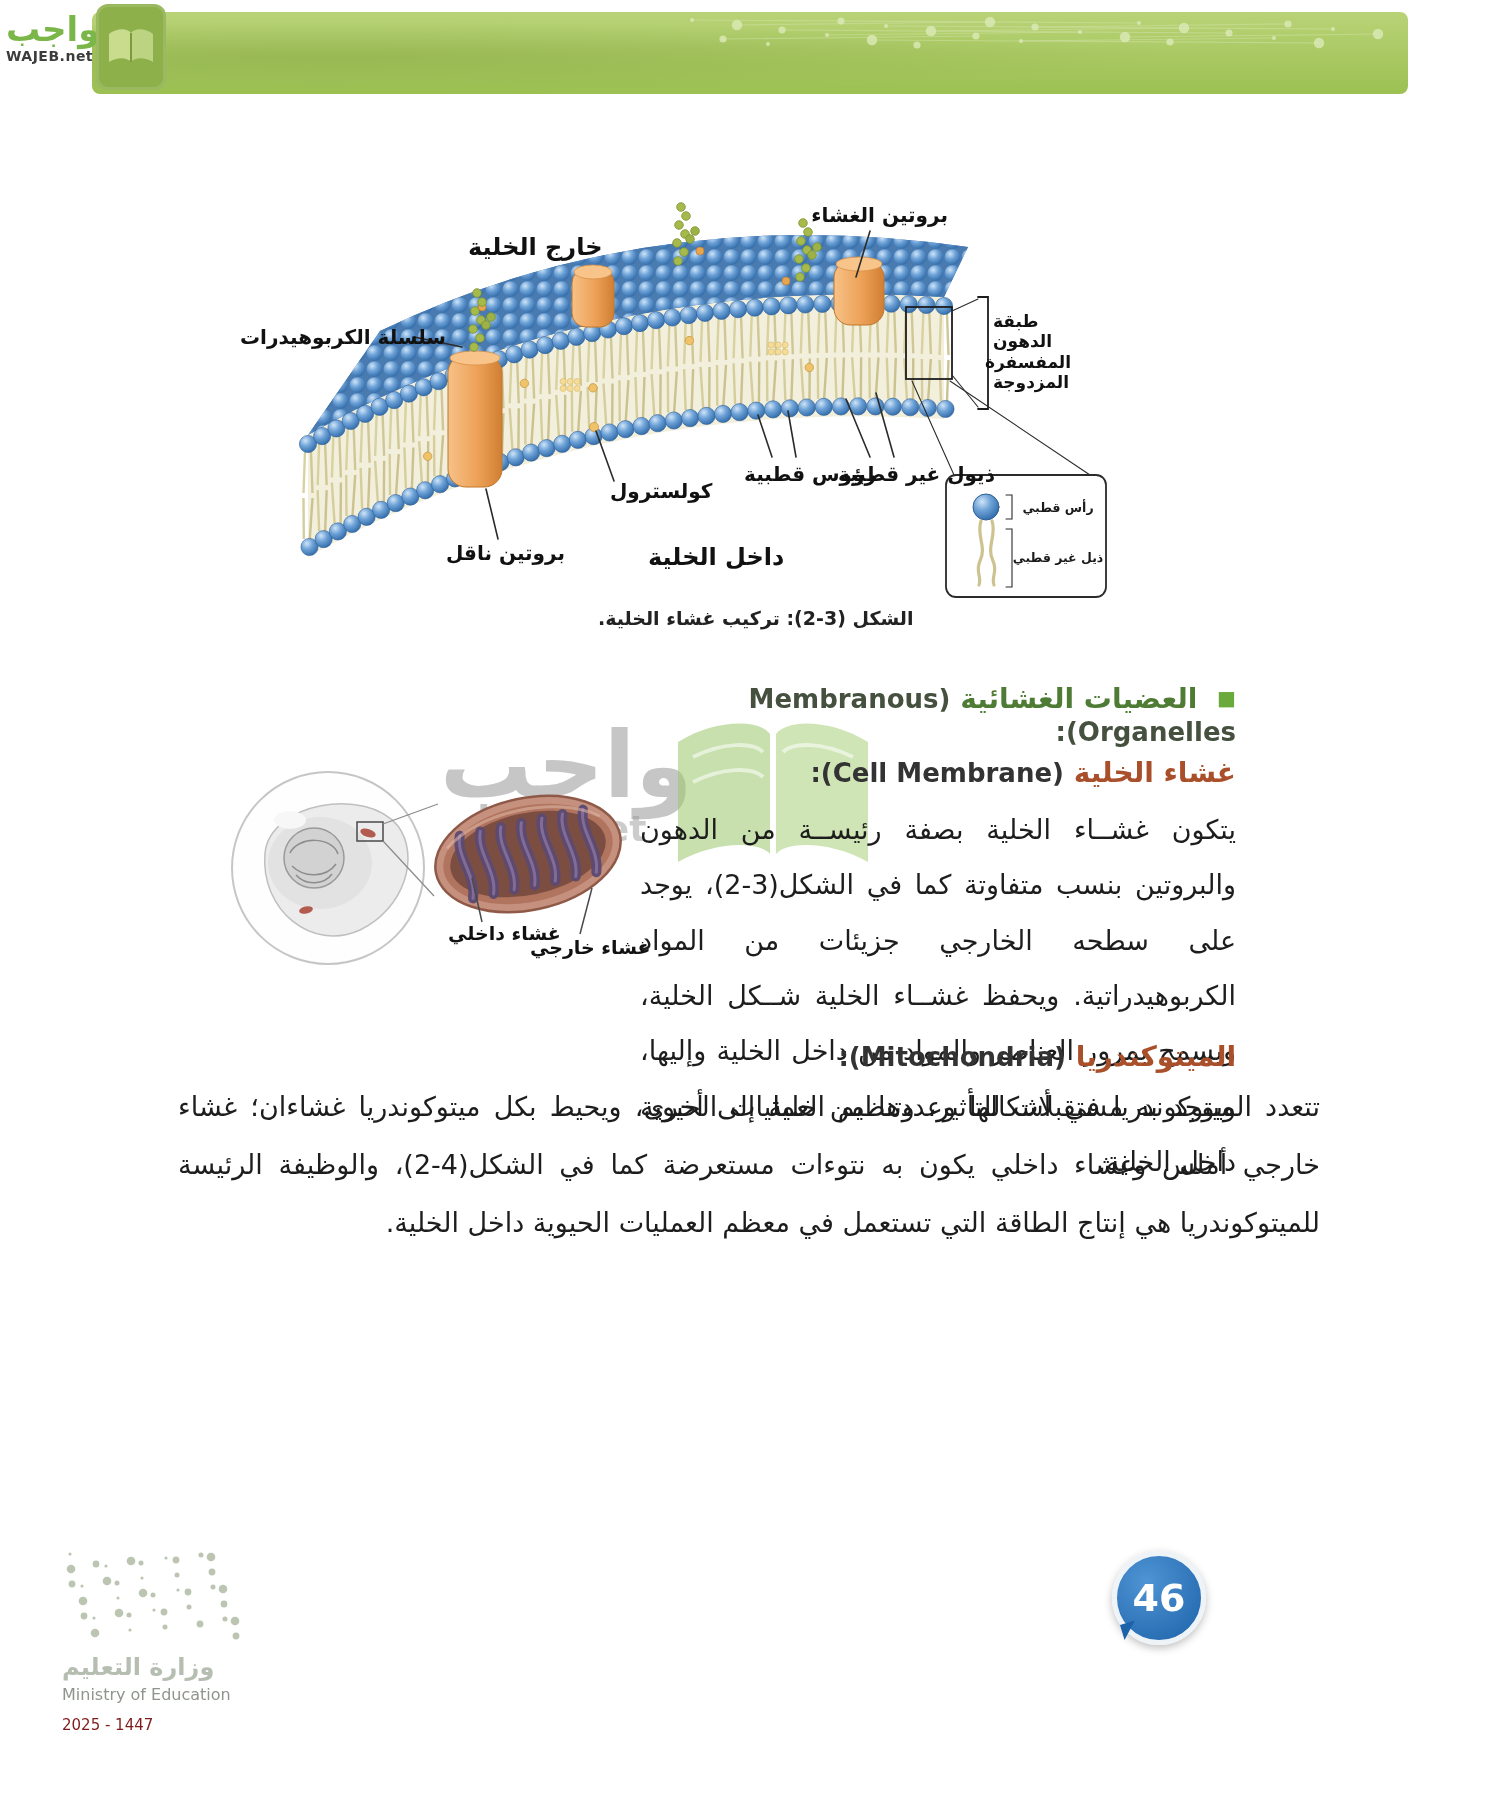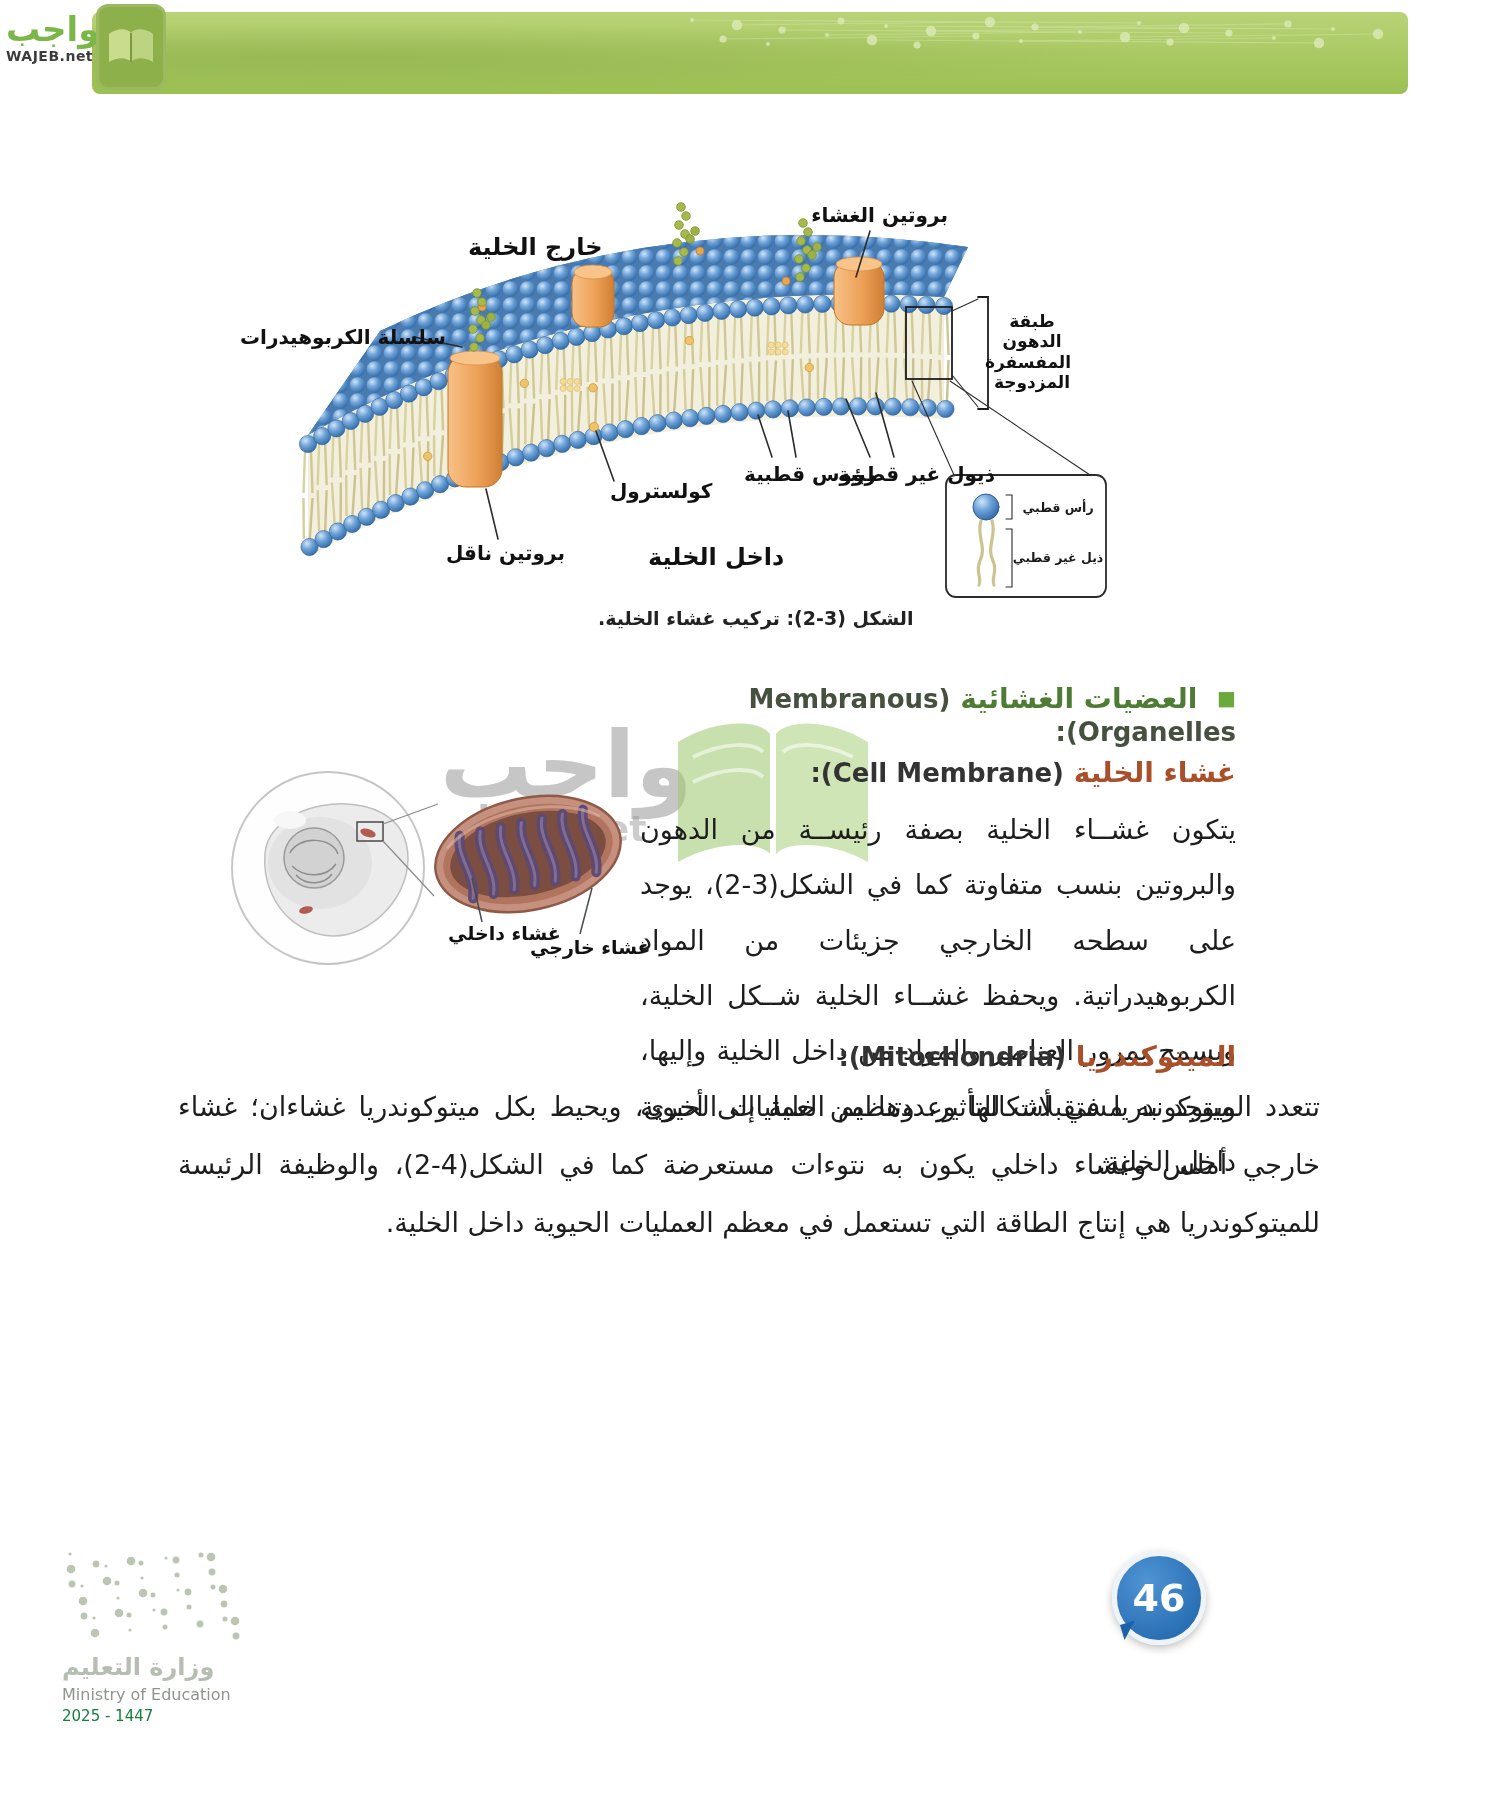--- a/index.html
+++ b/index.html
@@ -16,21 +16,21 @@
   .brand-en{color:#3c3c3c;font-weight:bold;font-size:14px;letter-spacing:.5px;}
   .book-tile{position:absolute;left:96px;top:4px;width:70px;height:86px;background:#8db04b;
     border-radius:12px;z-index:4;display:flex;align-items:center;justify-content:center;
     box-shadow:inset 0 0 0 3px rgba(255,255,255,.12);}
 
   
   .fig1{position:absolute;left:230px;top:185px;width:900px;height:470px;z-index:2;}
   .fig1 svg.art{position:absolute;left:0;top:0;}
   .flabel{position:absolute;font-weight:bold;color:#111;white-space:nowrap;font-size:20px;direction:rtl;}
   .flabel.big{font-size:24px;}
-  .flabel.small{font-size:17px;line-height:1.2;text-align:center;}
+  .flabel.small{font-size:17px;line-height:1.2;text-align:left;}
   .fig-caption{position:absolute;font-weight:bold;font-size:19px;color:#222;direction:rtl;white-space:nowrap;}
 
   .ptr{stroke:#2b2b2b;stroke-width:1.6;}
   .thin{stroke:#2b2b2b;stroke-width:1.1;}
   .zoombox{fill:none;stroke:#1d1d1d;stroke-width:1.8;}
   .insetbox{fill:#ffffff;stroke:#2b2b2b;stroke-width:1.8;}
   .tail{fill:none;stroke:#ccc390;stroke-width:3.2;}
   .inset-label{font-family:"DejaVu Sans",sans-serif;font-size:12.5px;font-weight:bold;fill:#1a1a1a;
     text-anchor:middle;direction:rtl;}
 
@@ -58,21 +58,21 @@
   
   .fig2{position:absolute;left:220px;top:758px;width:430px;height:245px;z-index:2;}
   .mlabel{position:absolute;font-weight:bold;font-size:19px;color:#111;white-space:nowrap;direction:rtl;}
   .fig2-caption{position:absolute;left:300px;top:972px;width:270px;text-align:center;font-weight:bold;
     font-size:18.5px;color:#222;direction:rtl;z-index:3;}
 
   
   .ministry{position:absolute;left:62px;top:1548px;width:260px;z-index:2;}
   .ministry-ar{font-size:24px;font-weight:bold;color:#b6beb2;margin-top:6px;}
   .ministry-en{font-size:16px;color:#8f958c;margin-top:4px;}
-  .ministry-year{font-size:15px;color:#15803d;margin-top:3px;}
+  .ministry-year{font-size:15px;color:#7f1d1d;margin-top:12px;}
   .badge{position:absolute;left:1112px;top:1551px;width:84px;height:84px;border-radius:50%;
     background:radial-gradient(circle at 35% 30%,#4f94d4,#1c62a8);border:5px solid #eef3f8;
     box-shadow:0 3px 8px rgba(0,0,0,.25);display:flex;align-items:center;justify-content:center;z-index:3;}
   .badge::before{content:'';position:absolute;left:-8px;bottom:4px;width:0;height:0;
     border:11px solid transparent;border-right-color:#1c62a8;transform:rotate(28deg);}
   .badge span{color:#fff;font-size:38px;font-weight:bold;}
 </style>
 </head>
 <body>
 

